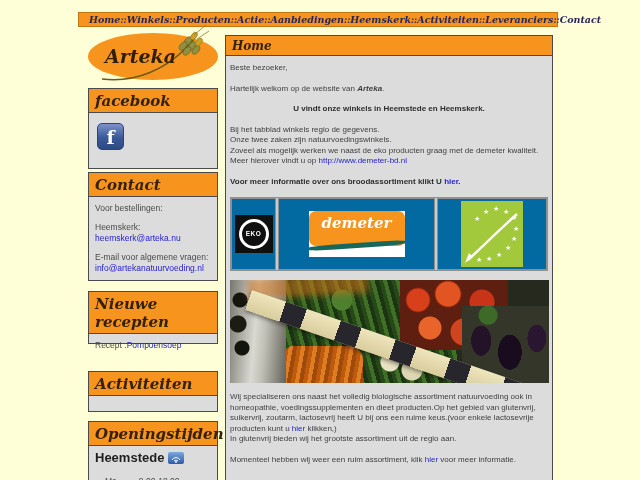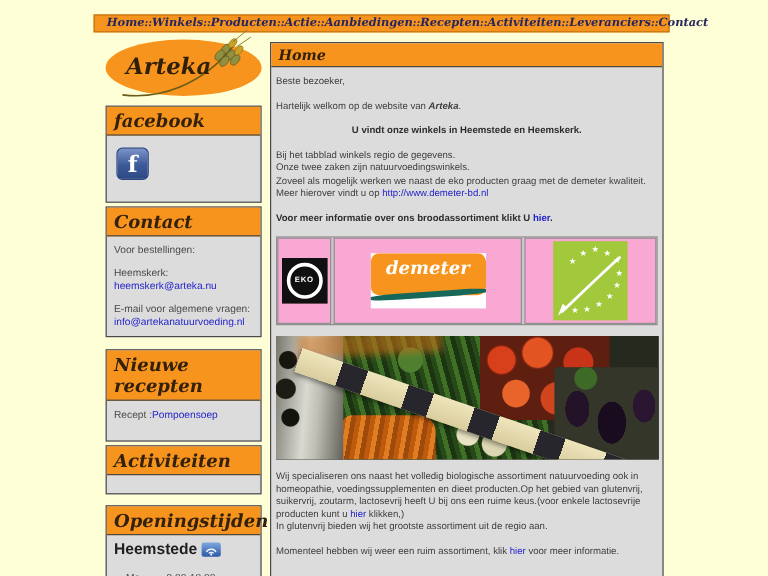--- a/index.html
+++ b/index.html
@@ -70,21 +70,21 @@
   .main-body{padding:7px 4px 0;font-size:8px;line-height:10.5px;color:#3E3E3E;}
   .main-body p{margin:0 0 10px;}
   .center-bold{text-align:center;font-weight:bold;color:#2D2D2D;}
   .bold{font-weight:bold;color:#2D2D2D;}
   
   .logos{
     border:1px solid #909090;background:#C9C9C9;display:flex;gap:2px;
     margin:1px 0 9px;
   }
   .logo-cell{
-    border:1px solid #909090;background:#f9a8d4;height:72px;box-sizing:border-box;
+    border:1px solid #909090;background:#0369a1;height:72px;box-sizing:border-box;
     display:flex;align-items:center;justify-content:center;
   }
   .cell-eko{width:45px;}
   .cell-demeter{flex:1;}
   .cell-eu{width:110px;}
   .eko{width:38px;height:38px;background:#101010;display:flex;align-items:center;justify-content:center;}
   .eko-ring{
     width:24px;height:24px;border:3px solid #fff;border-radius:50%;
     color:#fff;font-size:6.5px;font-weight:bold;text-align:center;line-height:24px;
     font-family:"Liberation Sans", sans-serif;letter-spacing:.5px;
@@ -169,21 +169,21 @@
   <a>Home</a>
   <span class="sep">::</span>
   <a>Winkels</a>
   <span class="sep">::</span>
   <a>Producten</a>
   <span class="sep">::</span>
   <a>Actie</a>
   <span class="sep">::</span>
   <a>Aanbiedingen</a>
   <span class="sep">::</span>
-  <a>Recepten</a>
+  <a>Heemskerk</a>
   <span class="sep">::</span>
   <a>Activiteiten</a>
   <span class="sep">::</span>
   <a>Leveranciers</a>
   <span class="sep">::</span>
   <a>Contact</a>
 </div>
 
 <div class="logo-ellipse">
   <svg width="130" height="62">
@@ -217,21 +217,21 @@
     <p>Voor bestellingen:</p>
     <p>
       <span>Heemskerk: </span><a class="link">heemskerk@arteka.nu</a>
     </p>
     <p>
       <span>E-mail voor algemene vragen: </span><a class="link">info@artekanatuurvoeding.nl</a>
     </p>
   </div>
 </div>
 
-<div class="side-box" style="top:291px;height:77px;">
+<div class="side-box" style="top:291px;height:53px;">
   <div class="box-header">Nieuwe recepten</div>
   <div class="box-body">
     <p>
       <span>Recept :</span><a class="link">Pompoensoep</a>
     </p>
   </div>
 </div>
 
 <div class="side-box" style="top:371px;height:41px;">
   <div class="box-header">Activiteiten</div>

